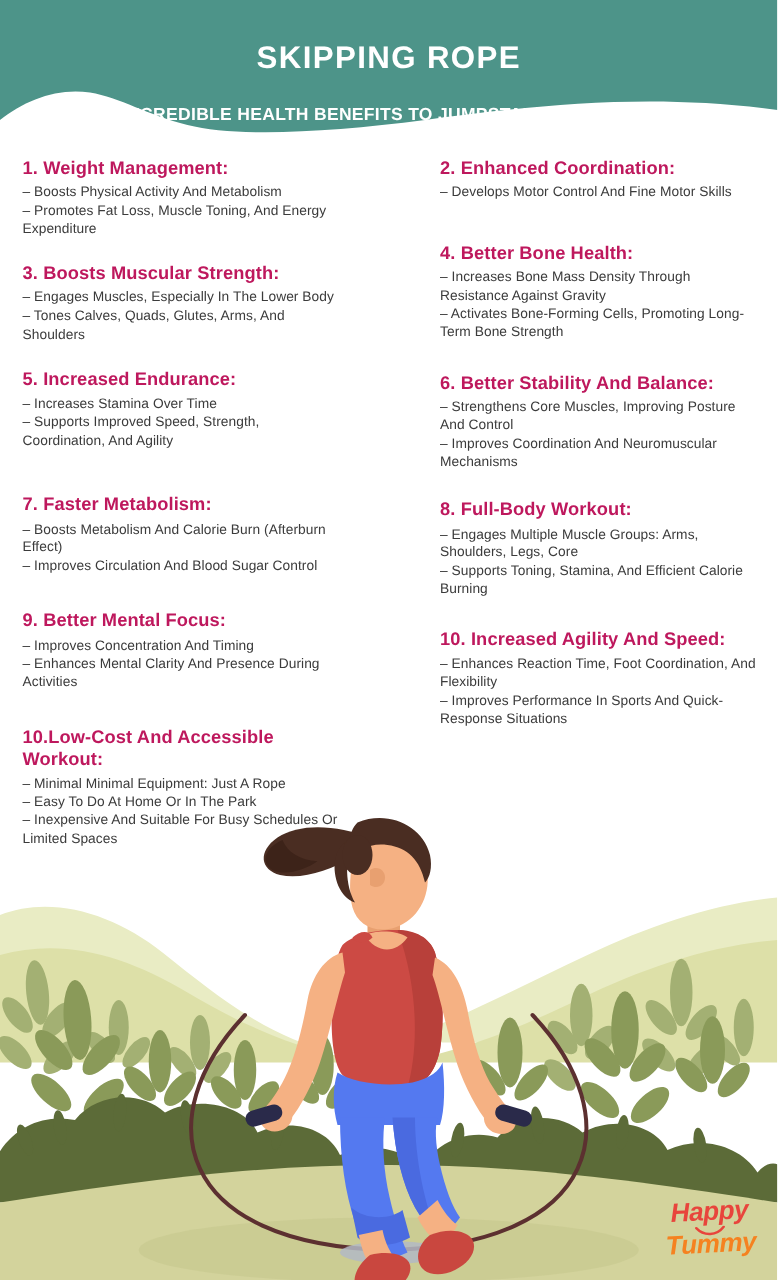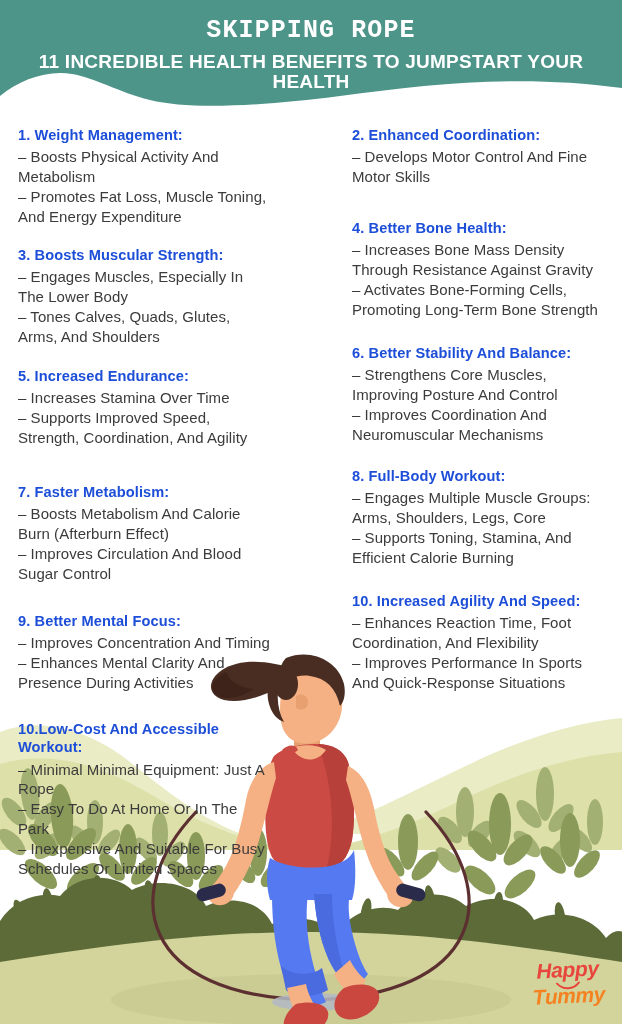--- a/index.html
+++ b/index.html
@@ -21,49 +21,49 @@
   .header-wrap{
     position:absolute;left:0;top:0;width:622px;height:118px;
   }
   .header-svg{position:absolute;left:0;top:0;}
   .header-text{
     position:absolute;left:0;top:0;width:622px;
     text-align:center;
     z-index:2;
   }
   .title{
-    margin:0;padding:17px 0 0 0;
+    margin:16px;padding:17px 0 0 0;
     font-size:25px;font-weight:bold;letter-spacing:1.1px;
-    color:#ffffff;line-height:1.1;font-family:Liberation Mono, monospace;
+    color:#ffffff;line-height:1.1;
   }
   .subtitle{
     margin:0;padding:7px 0 0 0;
-    font-size:19px;font-weight:bold;letter-spacing:0.25px;
+    font-size:14px;font-weight:bold;letter-spacing:0.25px;
     color:#ffffff;line-height:1.1;
   }
 
   
   .benefits{
     position:absolute;left:0;top:126px;width:622px;
     z-index:3;
   }
   .col{
     position:absolute;top:0;
   }
   .col-left{left:18px;width:252px;}
   .col-right{left:352px;width:258px;}
 
   .item{margin-bottom:16px;}
   .item-title{
-    font-size:14.6px;font-weight:bold;color:#1d4ed8;
+    font-size:14.6px;font-weight:bold;color:#be185d;
     line-height:1.25;margin:0 0 3px 0;letter-spacing:0.1px;
   }
   .item-lines{margin:0;}
   .item-line{
-    font-size:15px;color:#3b3b3b;line-height:1.33;
+    font-size:11px;color:#3b3b3b;line-height:1.33;
     margin:0;letter-spacing:0.05px;
   }
 
   
   .l1{margin-bottom:19px;}
   .l3{margin-bottom:20px;}
   .l5{margin-bottom:35px;}
   .l7{margin-bottom:22px;}
   .l9{margin-bottom:27px;margin-top:28px;}
   .r2{margin-bottom:32px;}

